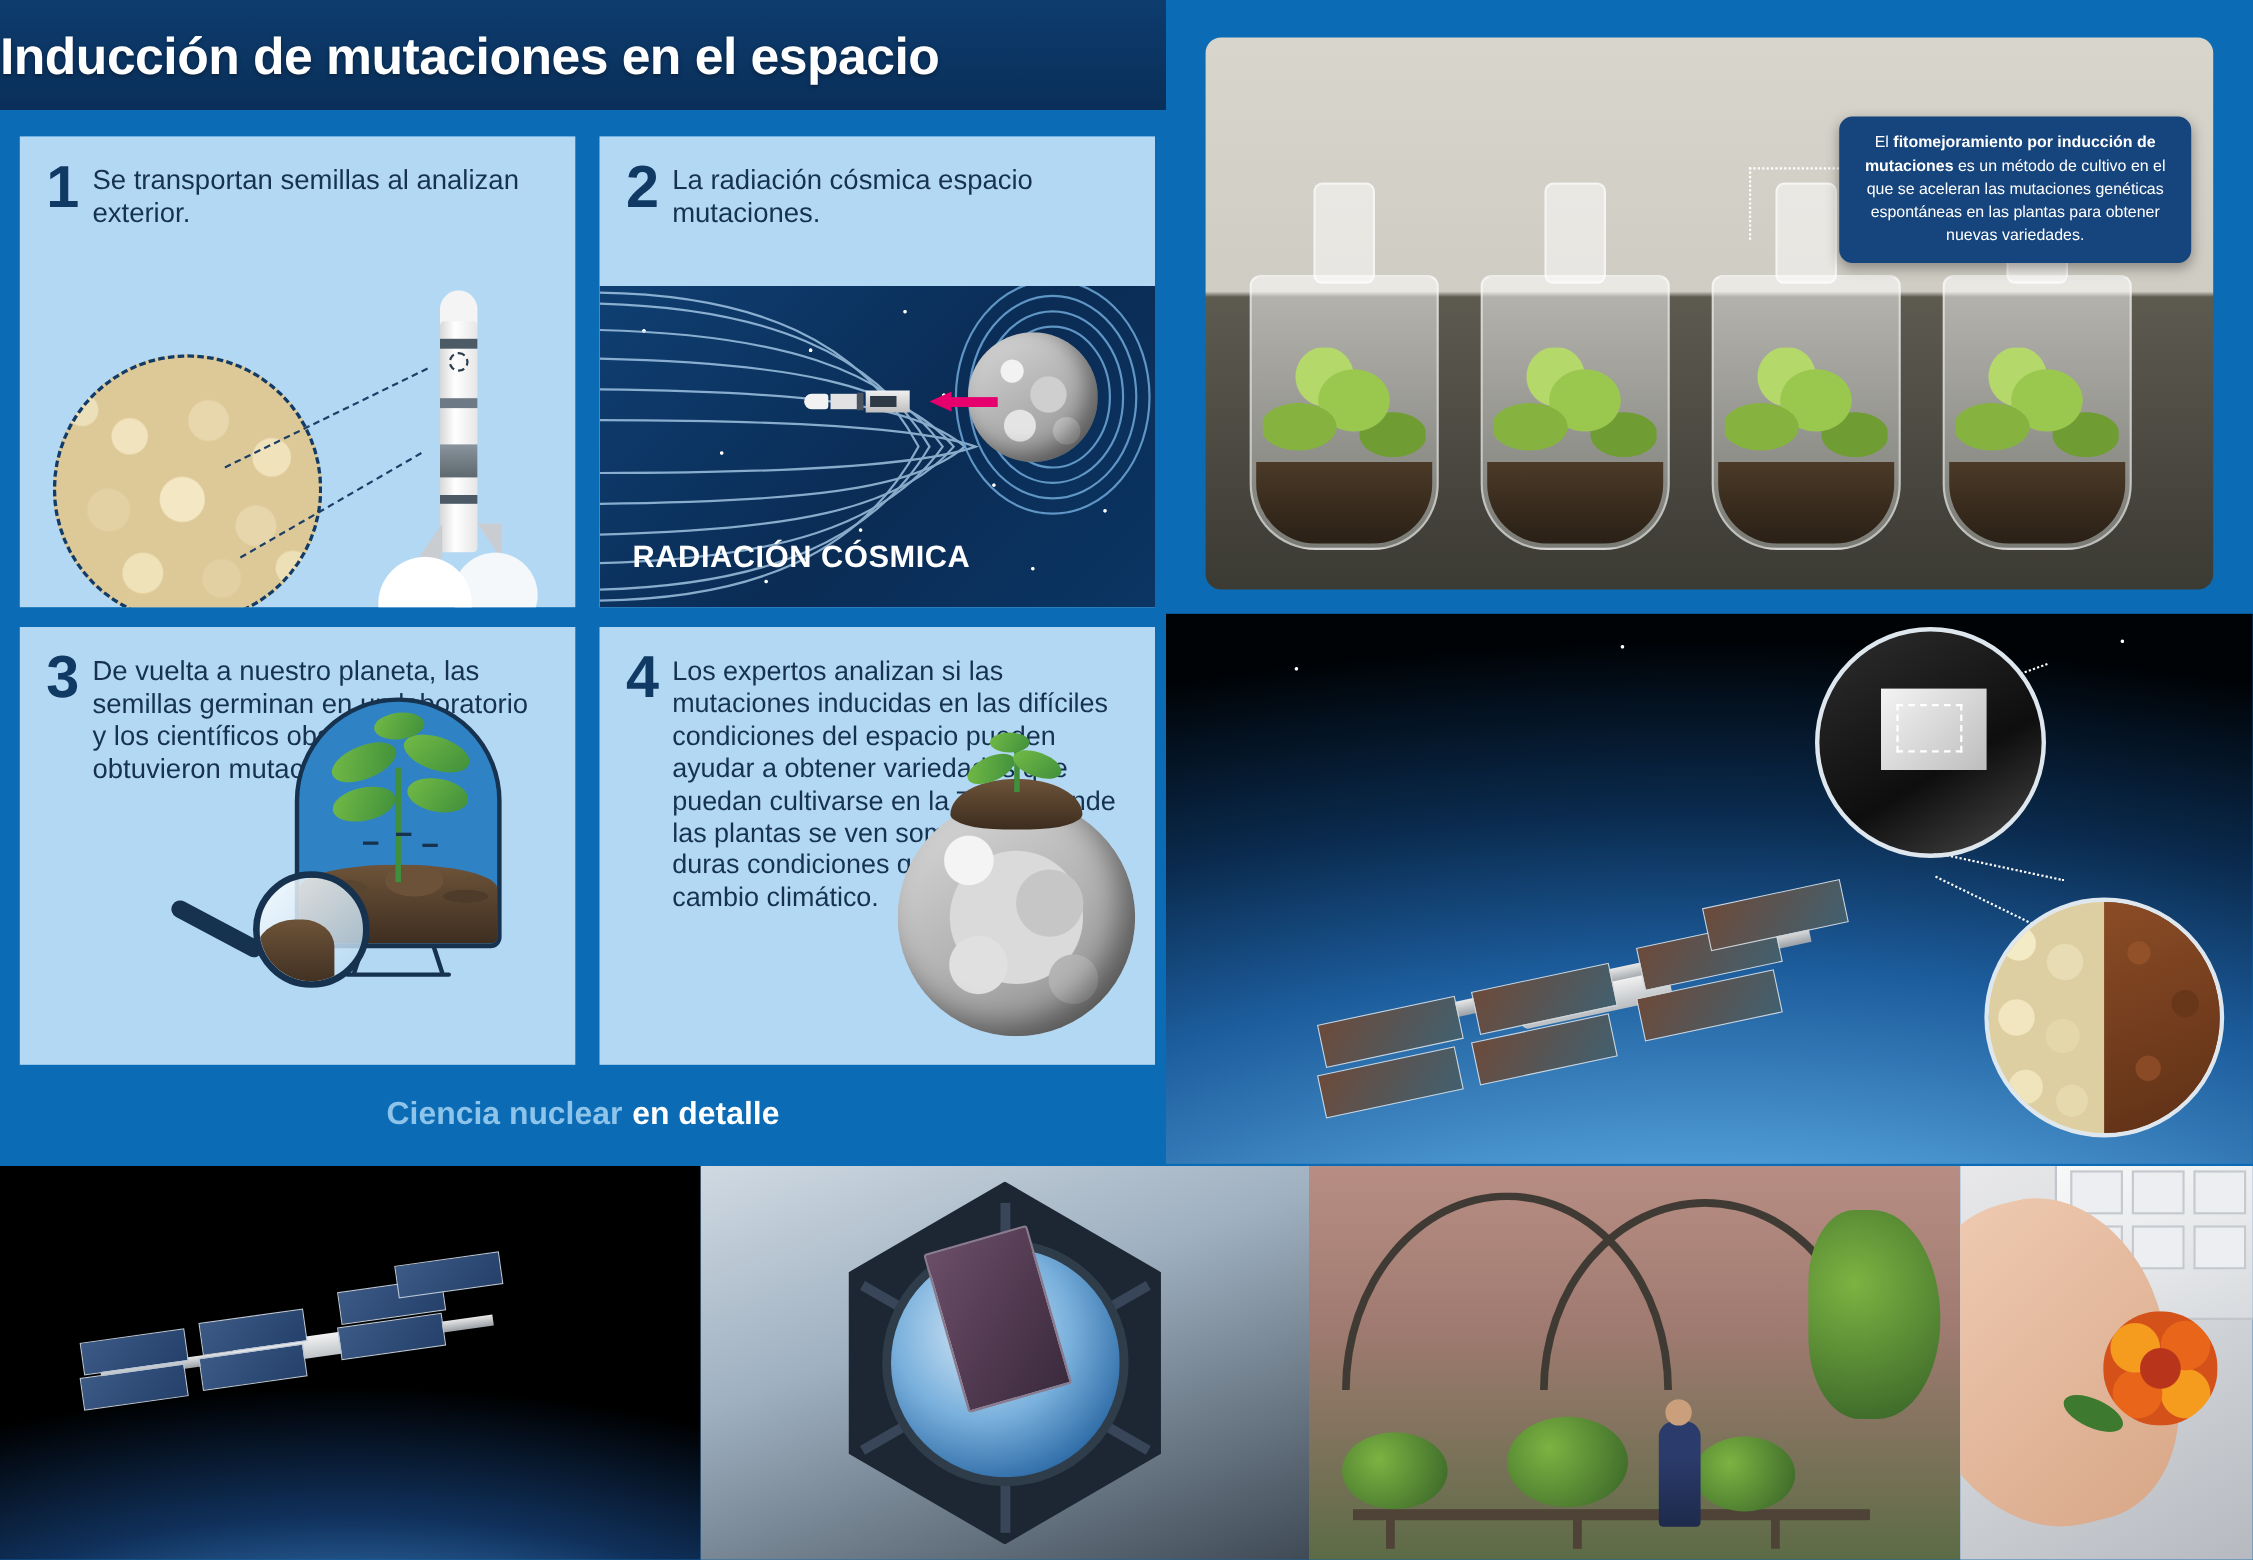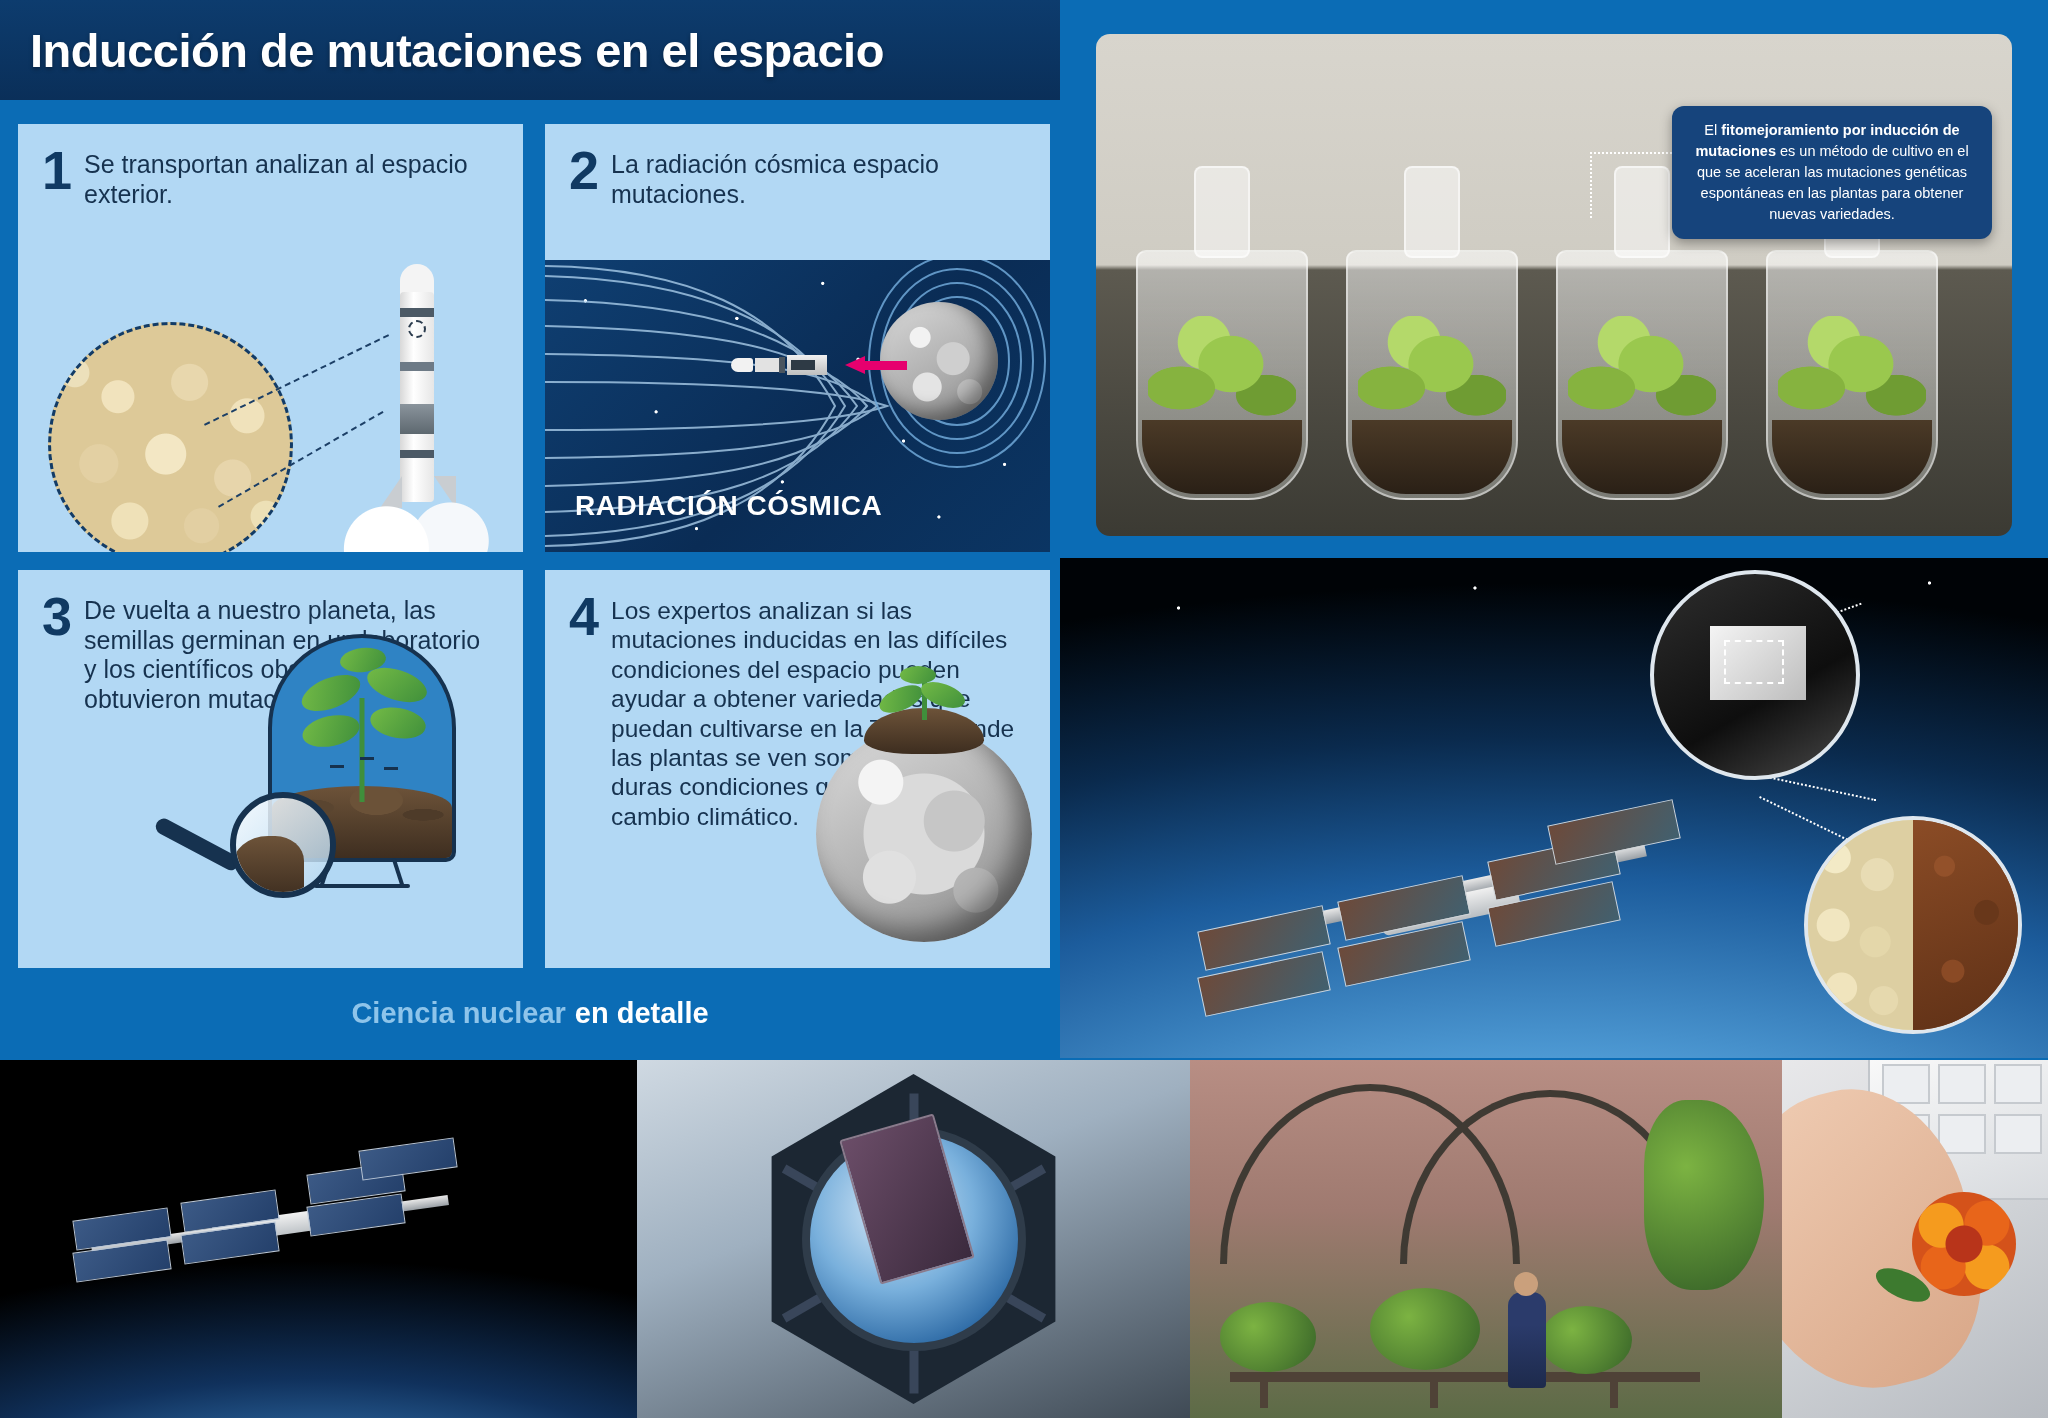--- a/index.html
+++ b/index.html
@@ -16,21 +16,21 @@
     position: absolute; left: 0; top: 0; width: 1060px; height: 1058px;
     background: #0b6cb5;
   }
   .ig-header {
     position: absolute; left: 0; top: 0; width: 1060px; height: 100px;
     background: linear-gradient(180deg,#0d3c6e 0%, #0a2f59 100%);
     display: flex; align-items: center;
   }
   .ig-title {
     color: #ffffff; font-size: 47px; font-weight: bold;
-    letter-spacing: -0.5px; padding-left: 30px;
+    letter-spacing: -0.5px; 
     text-shadow: 0 2px 4px rgba(0,0,0,.35);
   }
   .panel {
     position: absolute; background: #b2d8f4; overflow: hidden;
   }
   .p1 { left: 18px;  top: 124px; width: 505px; height: 428px; }
   .p2 { left: 545px; top: 124px; width: 505px; height: 428px; }
   .p3 { left: 18px;  top: 570px; width: 505px; height: 398px; }
   .p4 { left: 545px; top: 570px; width: 505px; height: 398px; }
 
@@ -434,21 +434,21 @@
 
   <div class="infographic">
 
     <div class="ig-header">
       <div class="ig-title">Inducción de mutaciones en el espacio</div>
     </div>
 
     <div class="panel p1">
       <div class="step-head">
         <div class="step-num">1</div>
-        <div class="step-txt">Se transportan analizan al espacio exterior.</div>
+        <div class="step-txt">Se transportan semillas al analizan exterior.</div>
       </div>
       <div class="seed-circle"></div>
       <div class="lead-line ll1"></div>
       <div class="lead-line ll2"></div>
       <div class="rocket-wrap">
         <div class="rkt-nose"></div>
         <div class="rkt-body"></div>
         <div class="rkt-band rkt-b1"></div>
         <div class="rkt-band rkt-b2"></div>
         <div class="rkt-band rkt-b3"></div>

